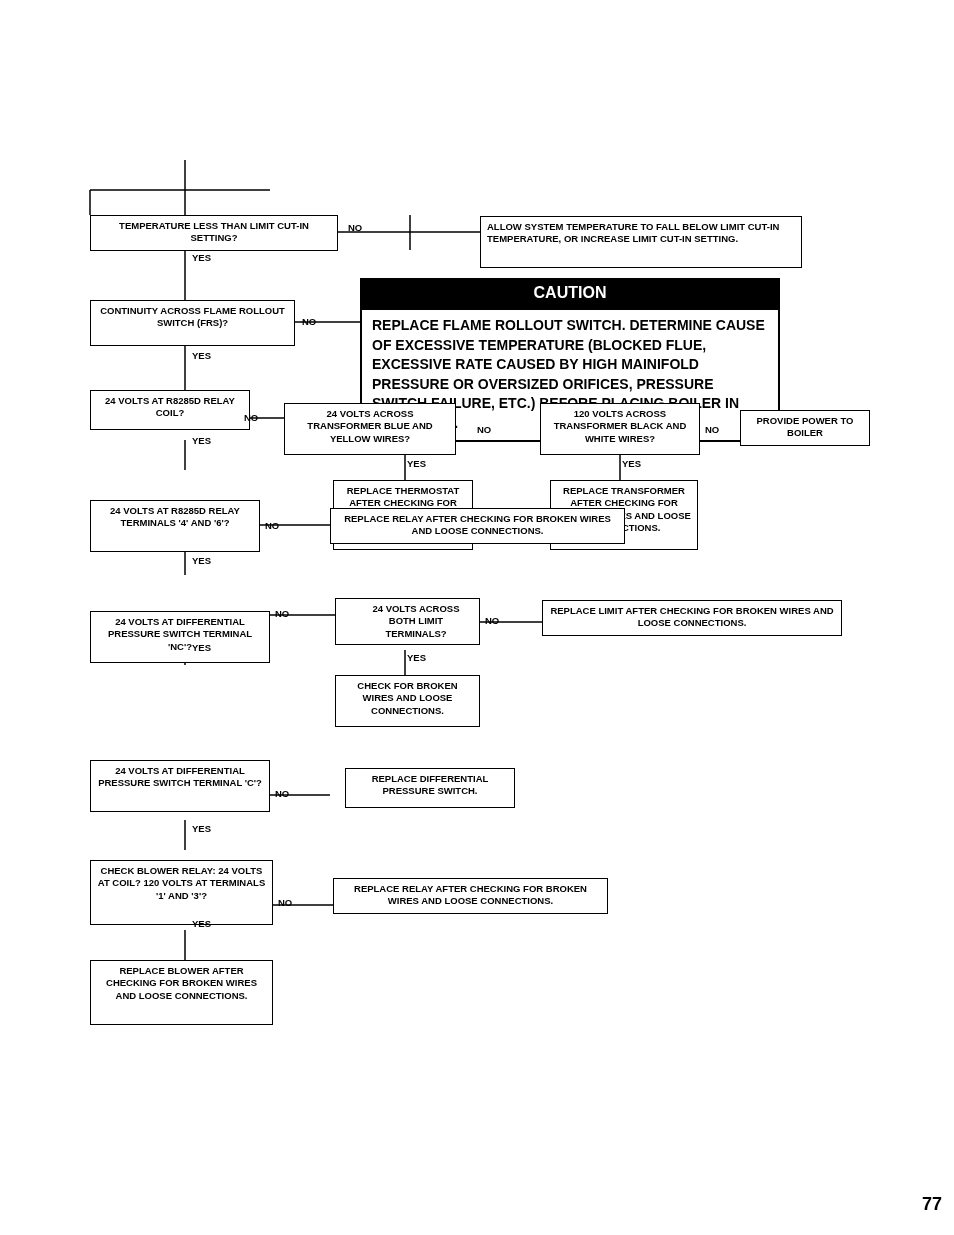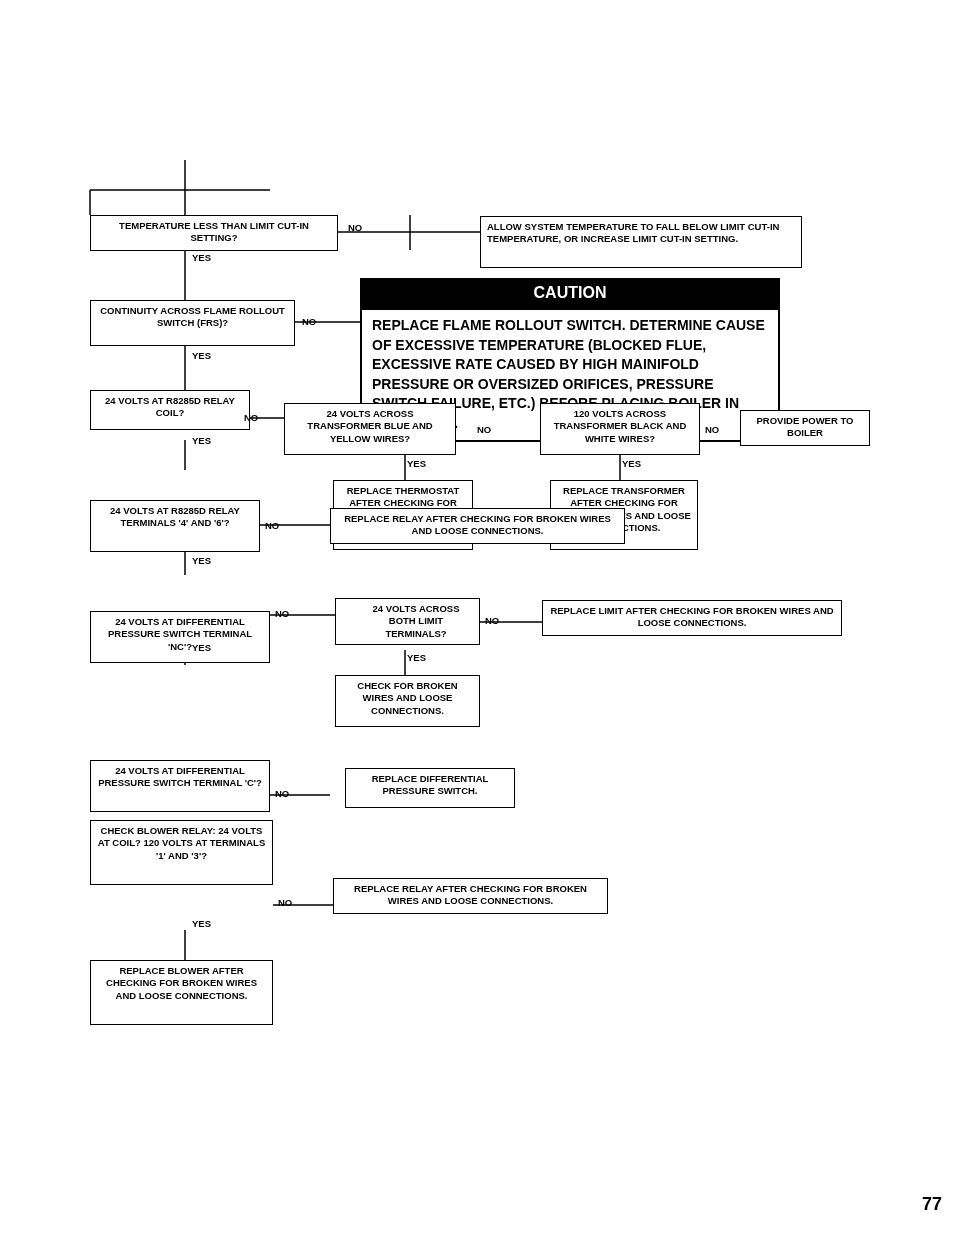--- a/index.html
+++ b/index.html
@@ -203,21 +203,21 @@
     <div class="box" style="left:305px; top:515px; width:145px; min-height:52px;">CHECK FOR BROKEN WIRES AND LOOSE CONNECTIONS.</div>
 
     <div class="box" style="left:60px; top:600px; width:180px; min-height:52px;">24 VOLTS AT DIFFERENTIAL PRESSURE SWITCH TERMINAL 'C'?</div>
 
     <div class="label" style="left:245px; top:628px;">NO</div>
 
     <div class="label" style="left:162px; top:663px;">YES</div>
 
     <div class="box" style="left:289px; top:608px; width:170px; min-height:40px;margin-left:26px;">REPLACE DIFFERENTIAL PRESSURE SWITCH.</div>
 
-    <div class="box" style="left:60px; top:660px; width:183px; min-height:65px;">CHECK BLOWER RELAY: 24 VOLTS AT COIL? 120 VOLTS AT TERMINALS '1' AND '3'?</div>
+    <div class="box" style="left:60px; top:700px; width:183px; min-height:65px;">CHECK BLOWER RELAY: 24 VOLTS AT COIL? 120 VOLTS AT TERMINALS '1' AND '3'?</div>
 
     <div class="label" style="left:248px; top:737px;">NO</div>
 
     <div class="label" style="left:162px; top:758px;">YES</div>
 
     <div class="box" style="left:303px; top:718px; width:275px; min-height:36px;">REPLACE RELAY AFTER CHECKING FOR BROKEN WIRES AND LOOSE CONNECTIONS.</div>
 
     <div class="box" style="left:60px; top:800px; width:183px; min-height:65px;">REPLACE BLOWER AFTER CHECKING FOR BROKEN WIRES AND LOOSE CONNECTIONS.</div>
 
   </div>

